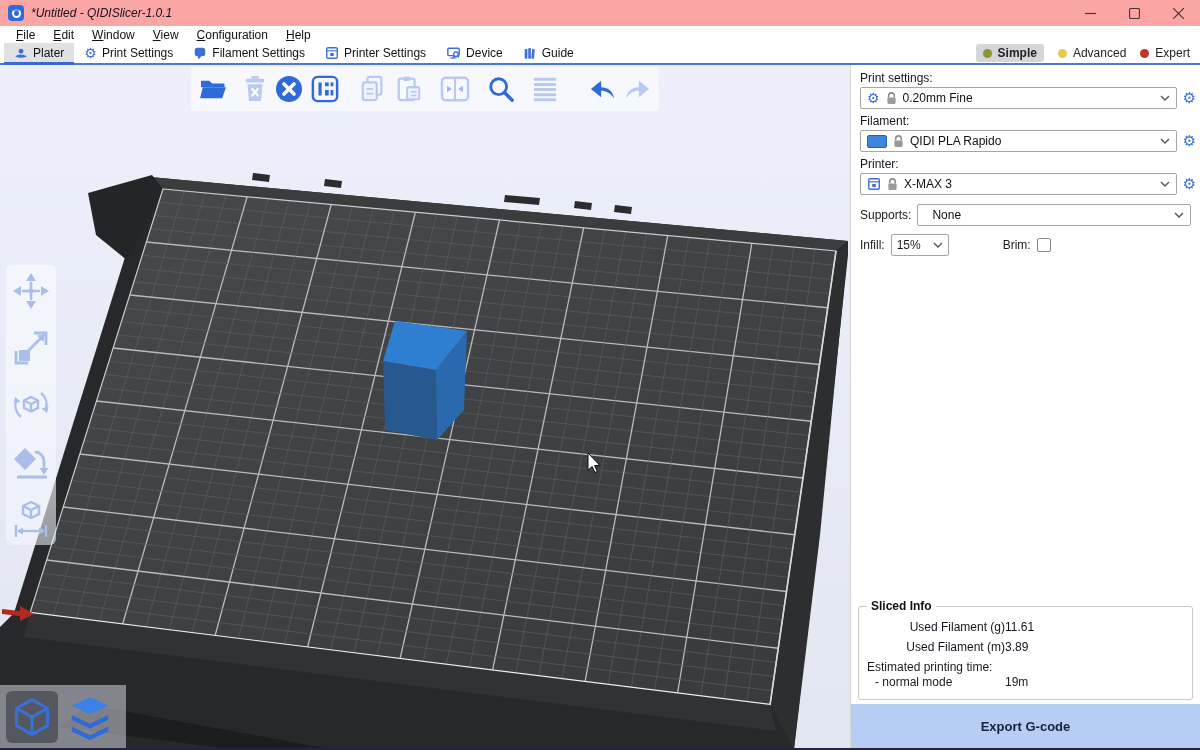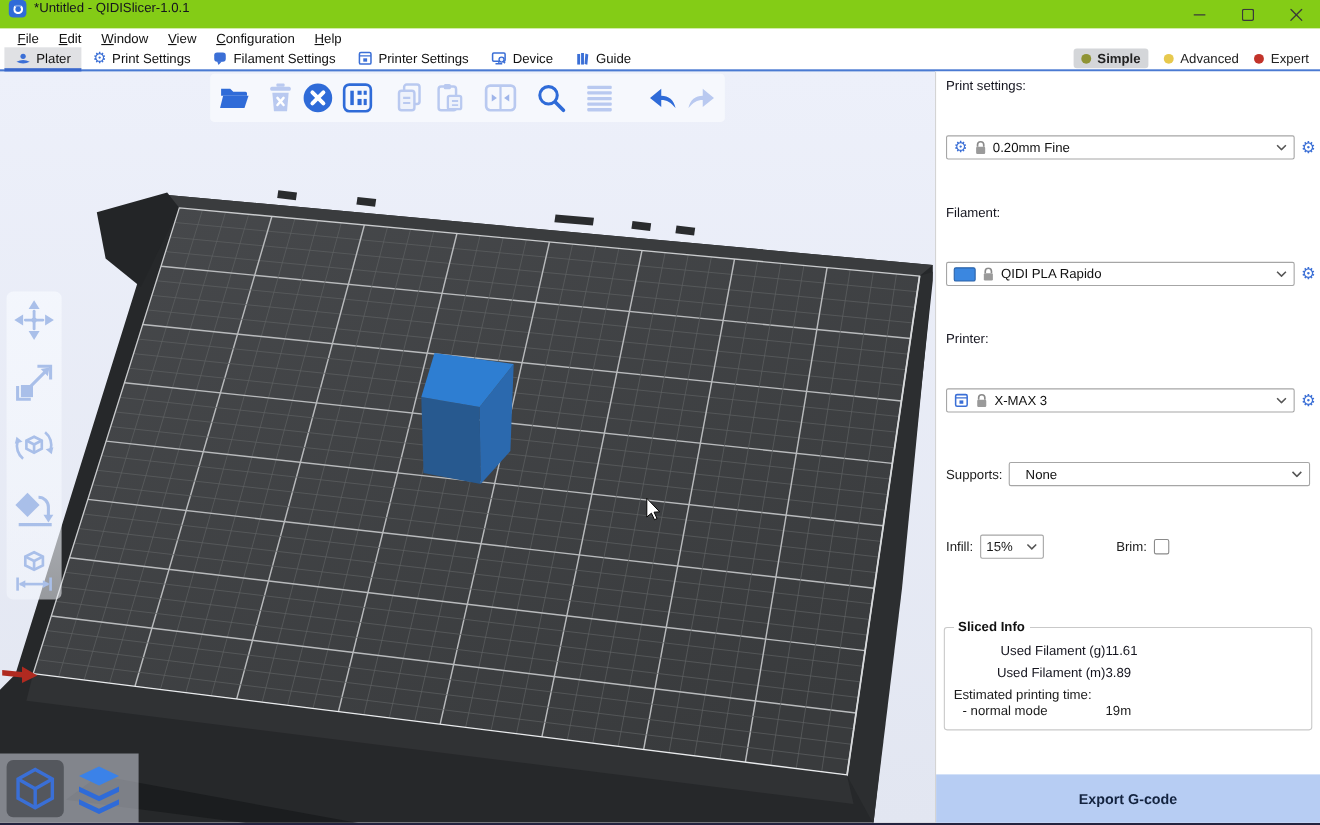--- a/index.html
+++ b/index.html
@@ -1,21 +1,21 @@
 <!DOCTYPE html>
 <html><head>
 <meta charset="utf-8">
 <style>
   * { margin:0; padding:0; box-sizing:border-box; }
   html,body { width:1200px; height:750px; overflow:hidden; }
   body { font-family:"Liberation Sans","DejaVu Sans",sans-serif; font-size:12px; color:#1b1b1b; background:#fff; }
   .window { position:relative; width:1200px; height:750px; border-bottom:2px solid #23233f; }
 
   
-  .titlebar { height:26px; background:#84cc16; display:flex; padding-left:8px; }
+  .titlebar { height:26px; background:#fca5a5; display:flex; align-items:center; padding-left:8px;font-style:italic; }
   .app-icon { width:16px; height:16px; border-radius:4px; background:#2f6bd8; display:inline-flex; align-items:center; justify-content:center; margin-right:7px; }
   .app-icon span { width:9px; height:9px; border:2px solid #fff; border-radius:50%; border-top-color:rgba(255,255,255,.35); }
   .title-text { font-size:12px; color:#14141e; }
   .win-controls { margin-left:auto; display:flex; height:26px; }
   .win-btn { width:44px; height:26px; display:flex; align-items:center; justify-content:center; color:#333; }
   .win-btn svg { stroke:#3a3a3a; stroke-width:1.2; fill:none; }
 
   
   .menubar { height:17px; background:#fff; display:flex; align-items:center; padding-left:8px; gap:2px; }
   .menu-item { display:inline-block; padding:0 8px; font-size:12px; color:#111; }
@@ -46,34 +46,34 @@
     background:linear-gradient(to bottom, rgba(244,247,253,.92), rgba(244,247,253,.55));
     border-radius:6px; display:flex; flex-direction:column; align-items:center; gap:17px; }
   .gizmo { width:40px; height:40px; display:flex; align-items:center; justify-content:center; }
 
   .view-toggle { position:absolute; left:0px; top:620px; height:63px; width:126px;
     background:rgba(205,210,220,.55); display:flex; align-items:center; gap:6px; padding:0 6px; }
   .vt-btn { width:52px; height:52px; display:flex; align-items:center; justify-content:center; border-radius:6px; }
   .vt-btn.active { background:#54575d; }
 
   
-  .panel { width:350px; height:683px; background:#fff; border-left:1px solid #d4d4d4; display:flex; flex-direction:column; padding-top:4px; position:relative;gap:36px; }
+  .panel { width:350px; height:683px; background:#fff; border-left:1px solid #d4d4d4; display:flex; flex-direction:column; padding-top:4px; position:relative; }
   .p-label { padding:2px 0 2px 9px; color:#15151f; }
   .combo-row { display:flex; align-items:center; padding:0 2px 0 9px; gap:4px; margin-bottom:3px; }
   .combo { flex:1; height:22px; border:1px solid #a6a6a6; border-radius:2px; background:#fff; display:flex; align-items:center; gap:6px; padding:0 6px; }
   .combo .ctext { flex:1; color:#111; }
   .gear-char { font-family:"DejaVu Sans",sans-serif; color:#3b6fd6; font-size:14px; line-height:1; }
   .gear-btn { width:17px; display:flex; justify-content:center; font-family:"DejaVu Sans",sans-serif; color:#3b6fd6; font-size:15px; }
   .swatch { width:20px; height:13px; border:1px solid #2a62a8; border-radius:2px; }
   .row2 { display:flex; align-items:center; padding:6px 9px 0 9px; gap:6px; }
   .supports-combo { flex:1; height:22px; }
   .infill-row { display:flex; align-items:center; padding:8px 9px 0 9px; gap:6px; }
   .combo-sm { width:58px; height:22px; border:1px solid #a6a6a6; border-radius:2px; display:flex; align-items:center; padding:0 5px; gap:4px; }
   .combo-sm .ctext { flex:1; }
-  .brim-label { margin-left:60px; }
+  .brim-label { margin-left:48px; }
   .checkbox { width:14px; height:14px; border:1px solid #8a8a8a; border-radius:2px; background:#fff; }
 
   .sliced { margin:auto 7px 4px 7px; border:1px solid #c9c9c9; border-radius:3px; padding:4px 8px 8px 8px; }
   .sliced legend { font-weight:bold; padding:0 4px; font-size:12px; color:#111; }
   .si-row { display:flex; padding:3px 0;text-align:right; }
   .si-row .si-label { width:138px; color:#15151f; }
   .si-row .si-value { color:#15151f; }
   .si-time { padding:3px 0 0 0; }
   .si-sub { display:flex; padding:1px 0 2px 8px; }
   .si-sub .si-label { width:130px; }

